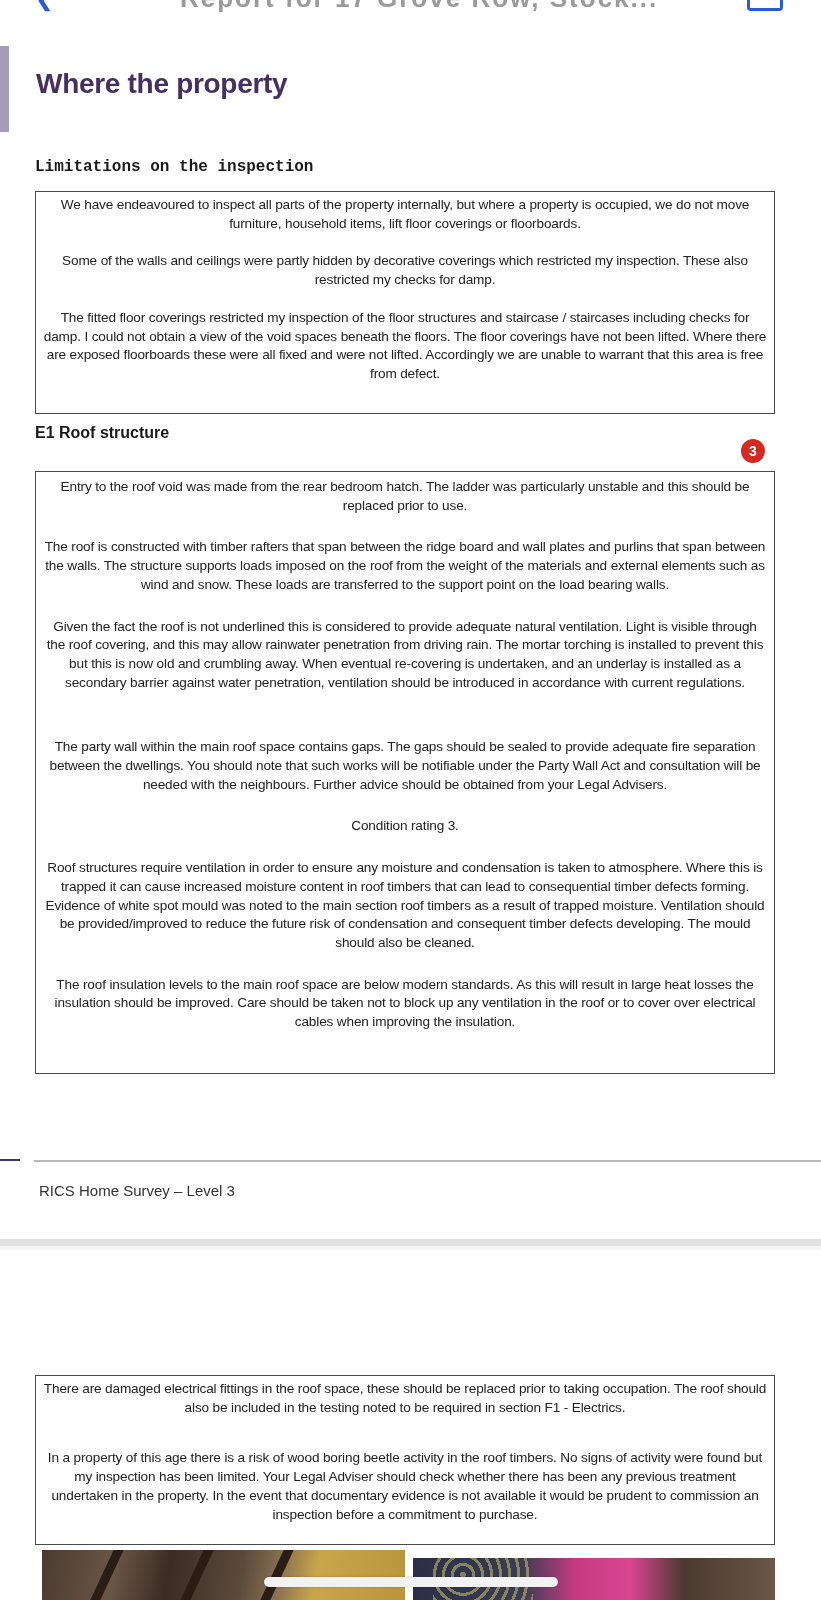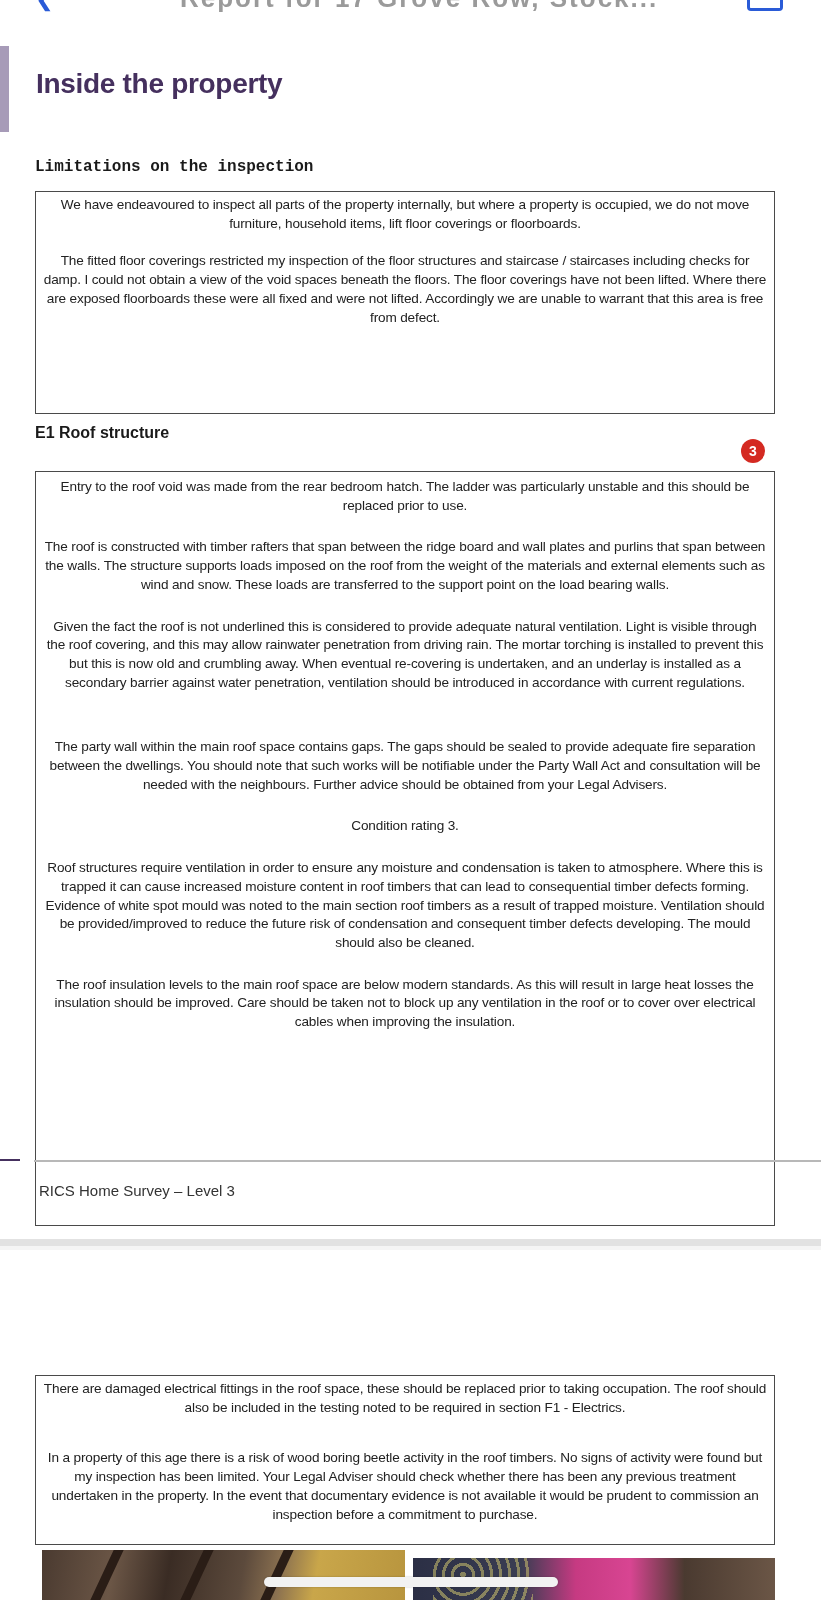--- a/index.html
+++ b/index.html
@@ -40,32 +40,33 @@
 </head>
 <body>
 
 <div class="topbar">
   <span class="back">❮</span>
   <span class="title">Report for 17 Grove Row, Stock...</span>
   <span class="share"></span>
 </div>
 
 <div class="section-bar"></div>
-<div class="page-title">Inside the property</div>
+<div class="page-title">Where the property</div>
 
 <div class="heading" style="top:158px;font-family:Liberation Mono, monospace;">Limitations on the inspection</div>
 <div class="box" style="top:191px; height:223px;">
   <p>We have endeavoured to inspect all parts of the property internally, but where a property is occupied, we do not move furniture, household items, lift floor coverings or floorboards.</p>
+  <p>Some of the walls and ceilings were partly hidden by decorative coverings which restricted my inspection. These also restricted my checks for damp.</p>
   <p>The fitted floor coverings restricted my inspection of the floor structures and staircase / staircases including checks for damp. I could not obtain a view of the void spaces beneath the floors. The floor coverings have not been lifted. Where there are exposed floorboards these were all fixed and were not lifted. Accordingly we are unable to warrant that this area is free from defect.</p>
 </div>
 
 <div class="heading" style="top:424px;">E1 Roof structure</div>
 <div class="badge">3</div>
 
-<div class="box" style="top:471px; height:755px; padding-top:6px;">
+<div class="box" style="top:471px; height:603px; padding-top:6px;">
   <p style="margin-bottom:23px;">Entry to the roof void was made from the rear bedroom hatch. The ladder was particularly unstable and this should be replaced prior to use.</p>
   <p style="margin-bottom:23px;">The roof is constructed with timber rafters that span between the ridge board and wall plates and purlins that span between the walls. The structure supports loads imposed on the roof from the weight of the materials and external elements such as wind and snow. These loads are transferred to the support point on the load bearing walls.</p>
   <p style="margin-bottom:23px;">Given the fact the roof is not underlined this is considered to provide adequate natural ventilation. Light is visible through the roof covering, and this may allow rainwater penetration from driving rain. The mortar torching is installed to prevent this but this is now old and crumbling away. When eventual re-covering is undertaken, and an underlay is installed as a secondary barrier against water penetration, ventilation should be introduced in accordance with current regulations.</p>
   <p style="margin-bottom:23px;margin-top:46px;">The party wall within the main roof space contains gaps. The gaps should be sealed to provide adequate fire separation between the dwellings. You should note that such works will be notifiable under the Party Wall Act and consultation will be needed with the neighbours. Further advice should be obtained from your Legal Advisers.</p>
   <p style="margin-bottom:23px;">Condition rating 3.</p>
   <p style="margin-bottom:23px;">Roof structures require ventilation in order to ensure any moisture and condensation is taken to atmosphere. Where this is trapped it can cause increased moisture content in roof timbers that can lead to consequential timber defects forming. Evidence of white spot mould was noted to the main section roof timbers as a result of trapped moisture. Ventilation should be provided/improved to reduce the future risk of condensation and consequent timber defects developing. The mould should also be cleaned.</p>
   <p>The roof insulation levels to the main roof space are below modern standards. As this will result in large heat losses the insulation should be improved. Care should be taken not to block up any ventilation in the roof or to cover over electrical cables when improving the insulation.</p>
 </div>
 
 <div class="footer-line-left"></div>

